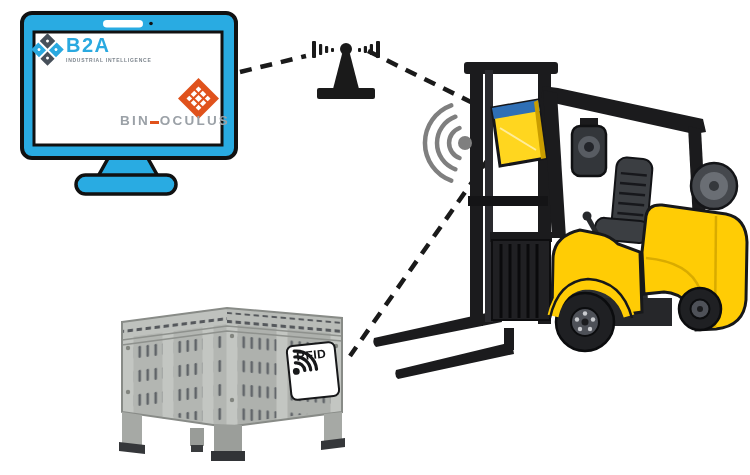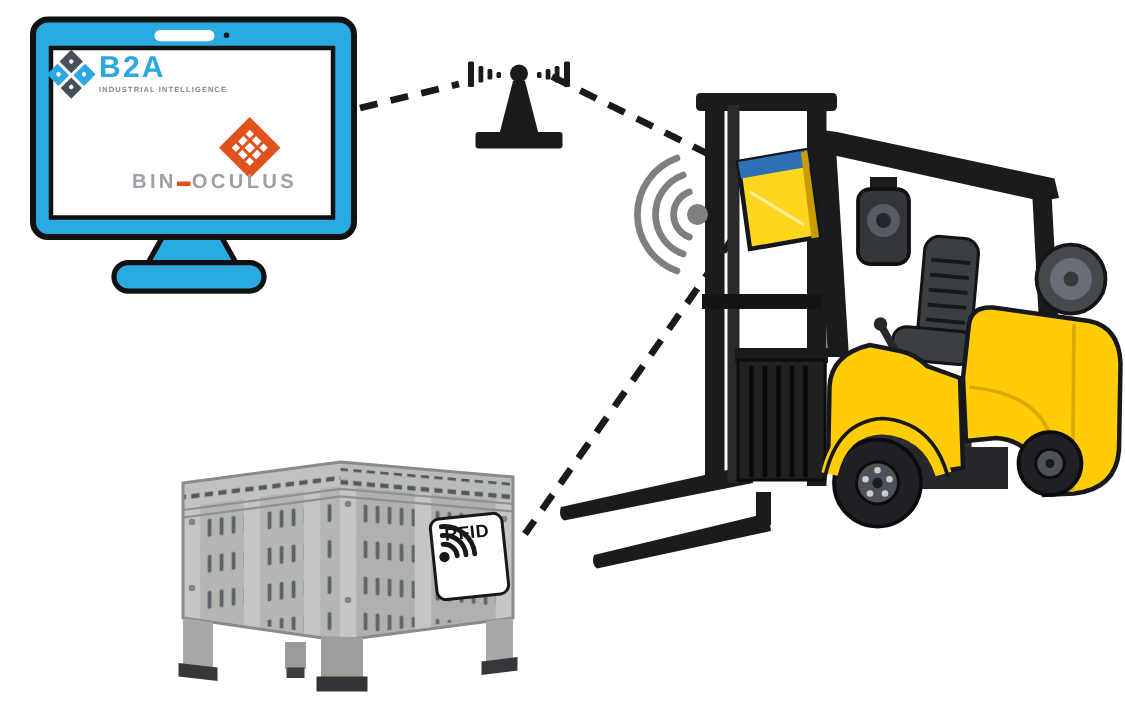--- a/index.html
+++ b/index.html
@@ -13,21 +13,21 @@
   .b2a-diamond{width:23px;height:23px;transform:rotate(45deg);margin-top:4px;
     display:grid;grid-template-columns:1fr 1fr;grid-template-rows:1fr 1fr;gap:2px;}
   .b2a-diamond span{position:relative;display:block;}
   .b2a-diamond span::after{content:"";position:absolute;left:50%;top:50%;width:3px;height:3px;
     margin:-1.5px 0 0 -1.5px;background:#fff;border-radius:50%;}
   .q-slate{background:#47505a;} .q-blue{background:#2aa9e0;}
   .b2a-text{display:flex;flex-direction:column;justify-content:space-between;}
   .b2a-title{font-size:20px;font-weight:800;color:#2aa9e0;letter-spacing:1.5px;line-height:22px;}
   .b2a-sub{font-size:5px;font-weight:700;color:#7e868e;letter-spacing:0.75px;margin-top:1px;}
   
-  .binoculus-logo{position:absolute;left:88px;top:84px;width:130px;height:50px;z-index:5;text-align:right;}
+  .binoculus-logo{position:absolute;left:120px;top:84px;width:130px;height:50px;z-index:5;text-align:right;}
   .bin-diamond{position:absolute;left:64px;top:0px;width:29px;height:29px;background:#e0521c;
     transform:rotate(45deg);z-index:1;}
   .bin-dots{position:absolute;left:6px;top:6px;right:6px;bottom:6px;display:grid;
     grid-template-columns:repeat(3,1fr);grid-template-rows:repeat(3,1fr);gap:2px;}
   .bin-dots i{background:#fff;display:block;}
   .bin-text{position:absolute;left:0px;top:29px;z-index:2;font-size:13.5px;font-weight:700;
     color:#9ba1a7;letter-spacing:2.2px;white-space:nowrap;}
   .uscore{display:inline-block;width:9px;height:3px;background:#e0521c;margin:0 1px 1px 0;}
   
   .rfid-label{position:absolute;left:288px;top:343px;width:50px;height:56px;background:#fff;

